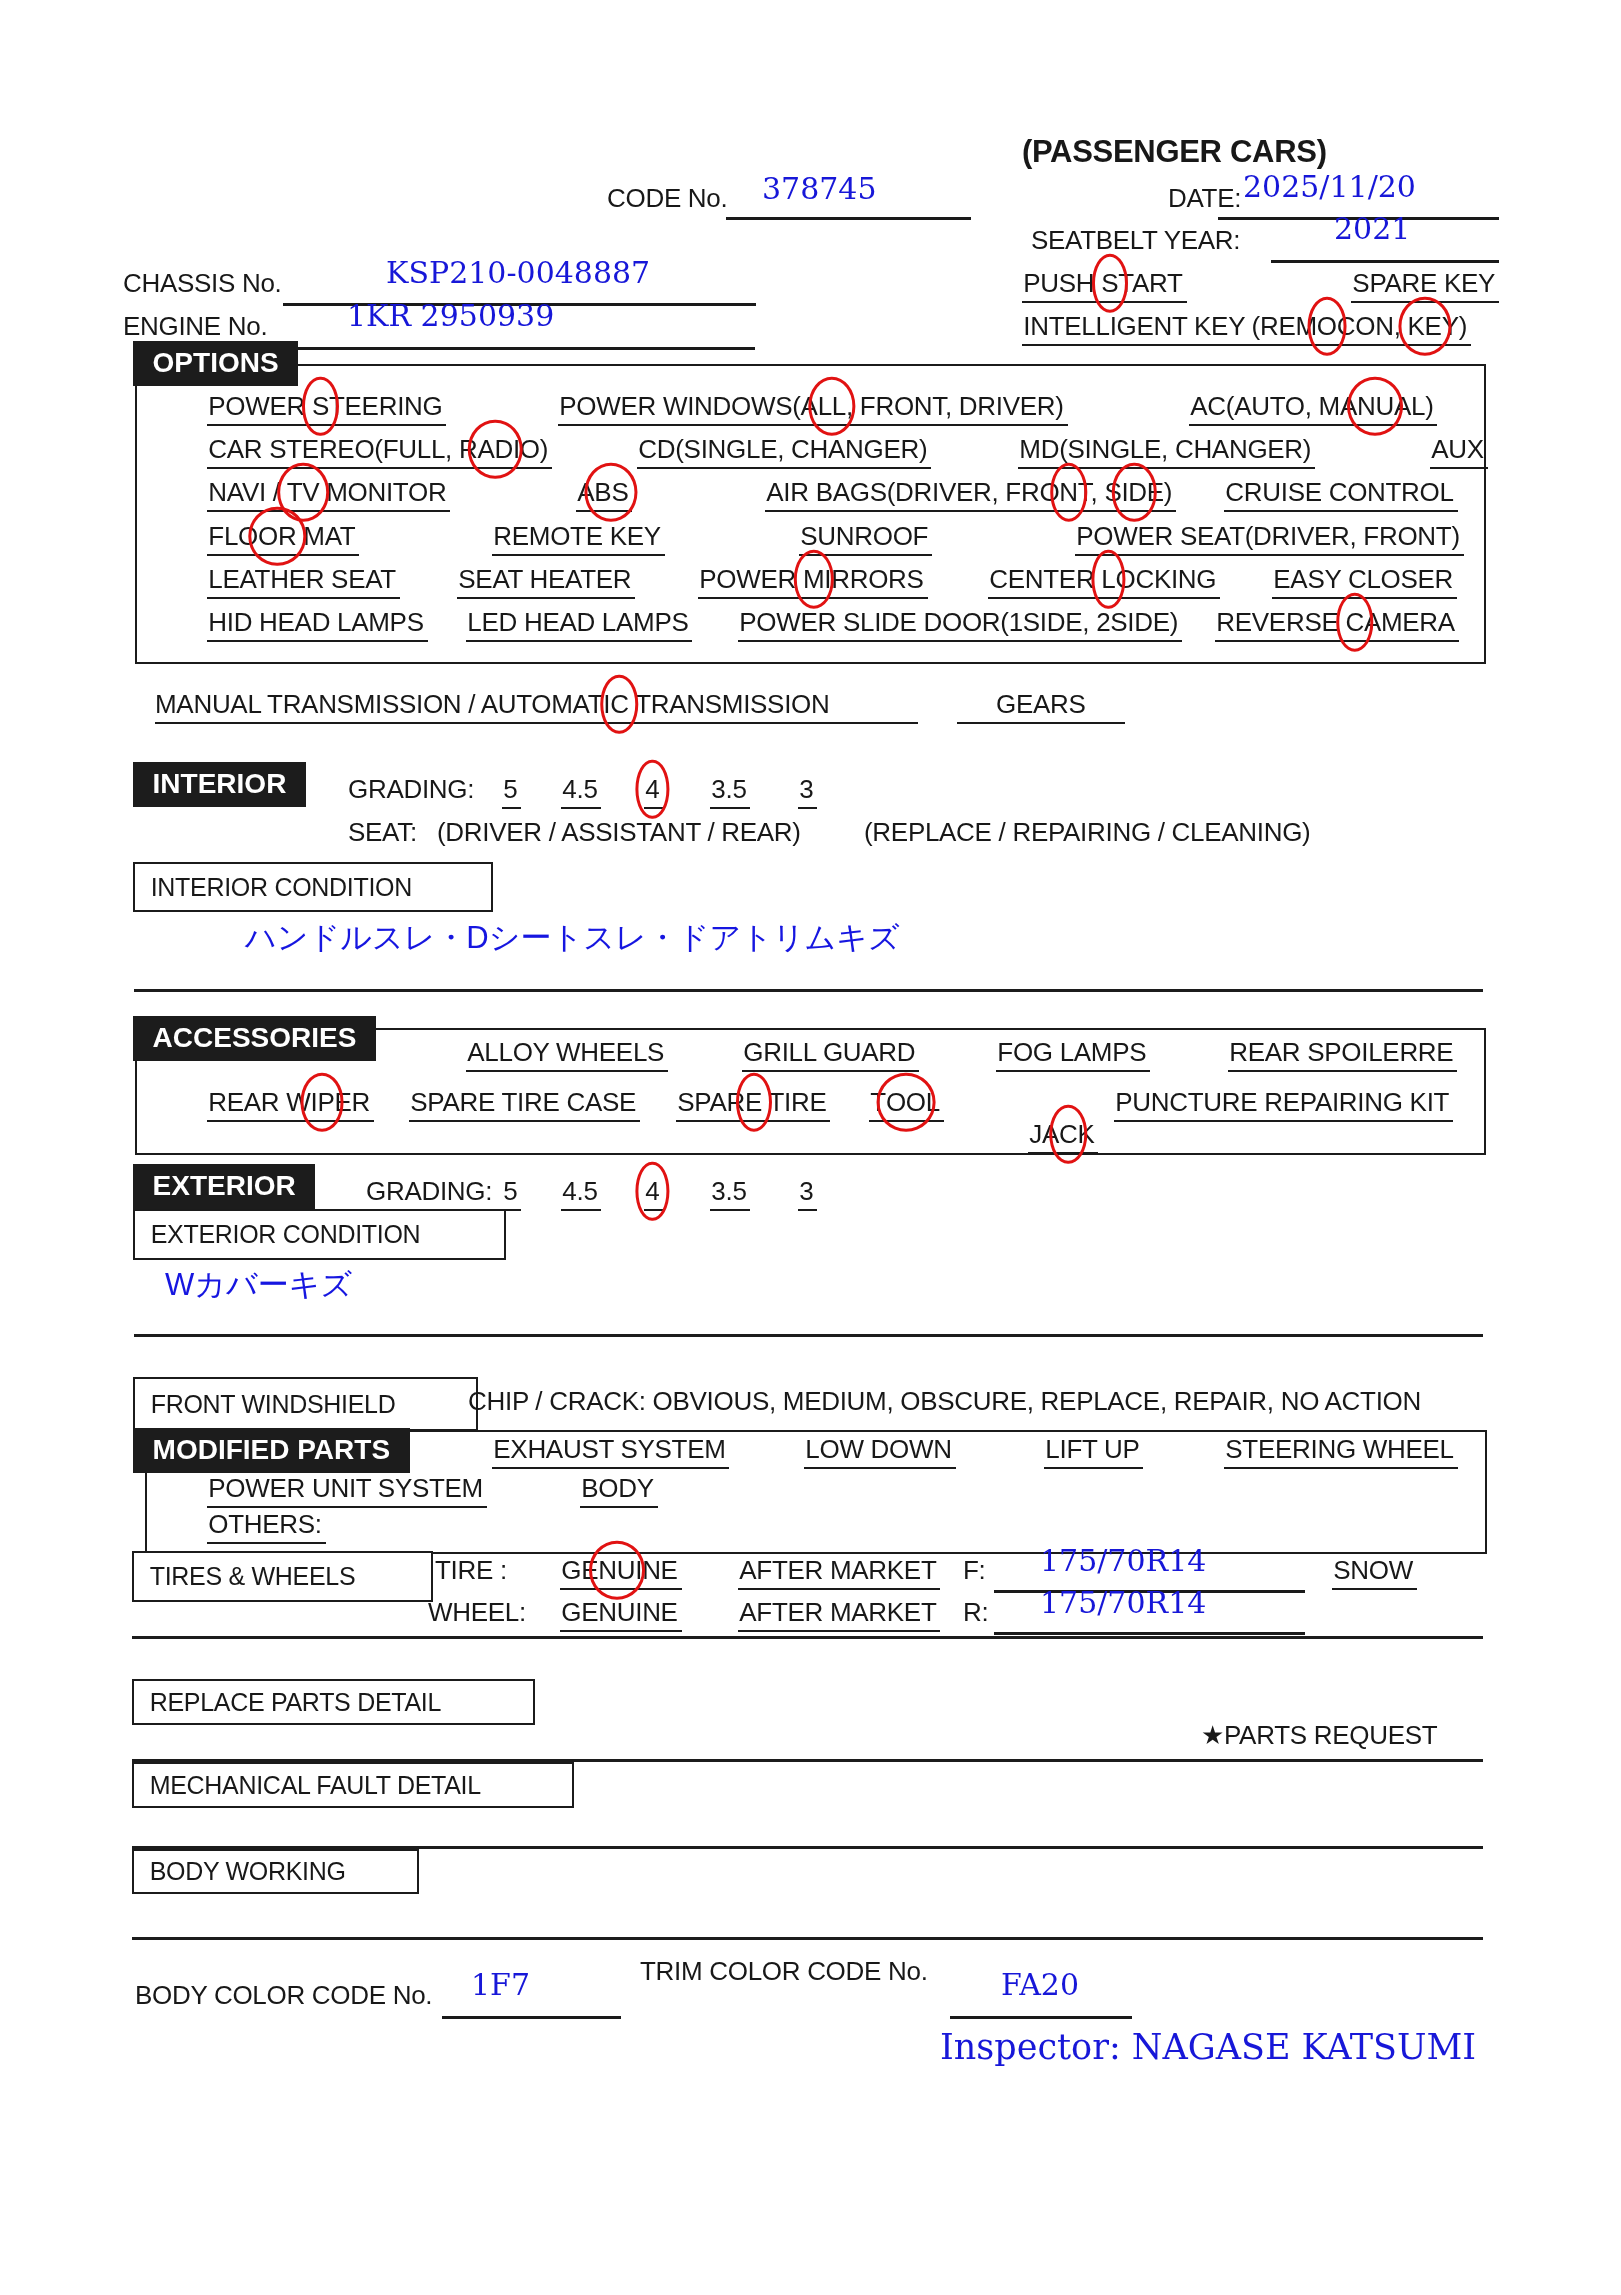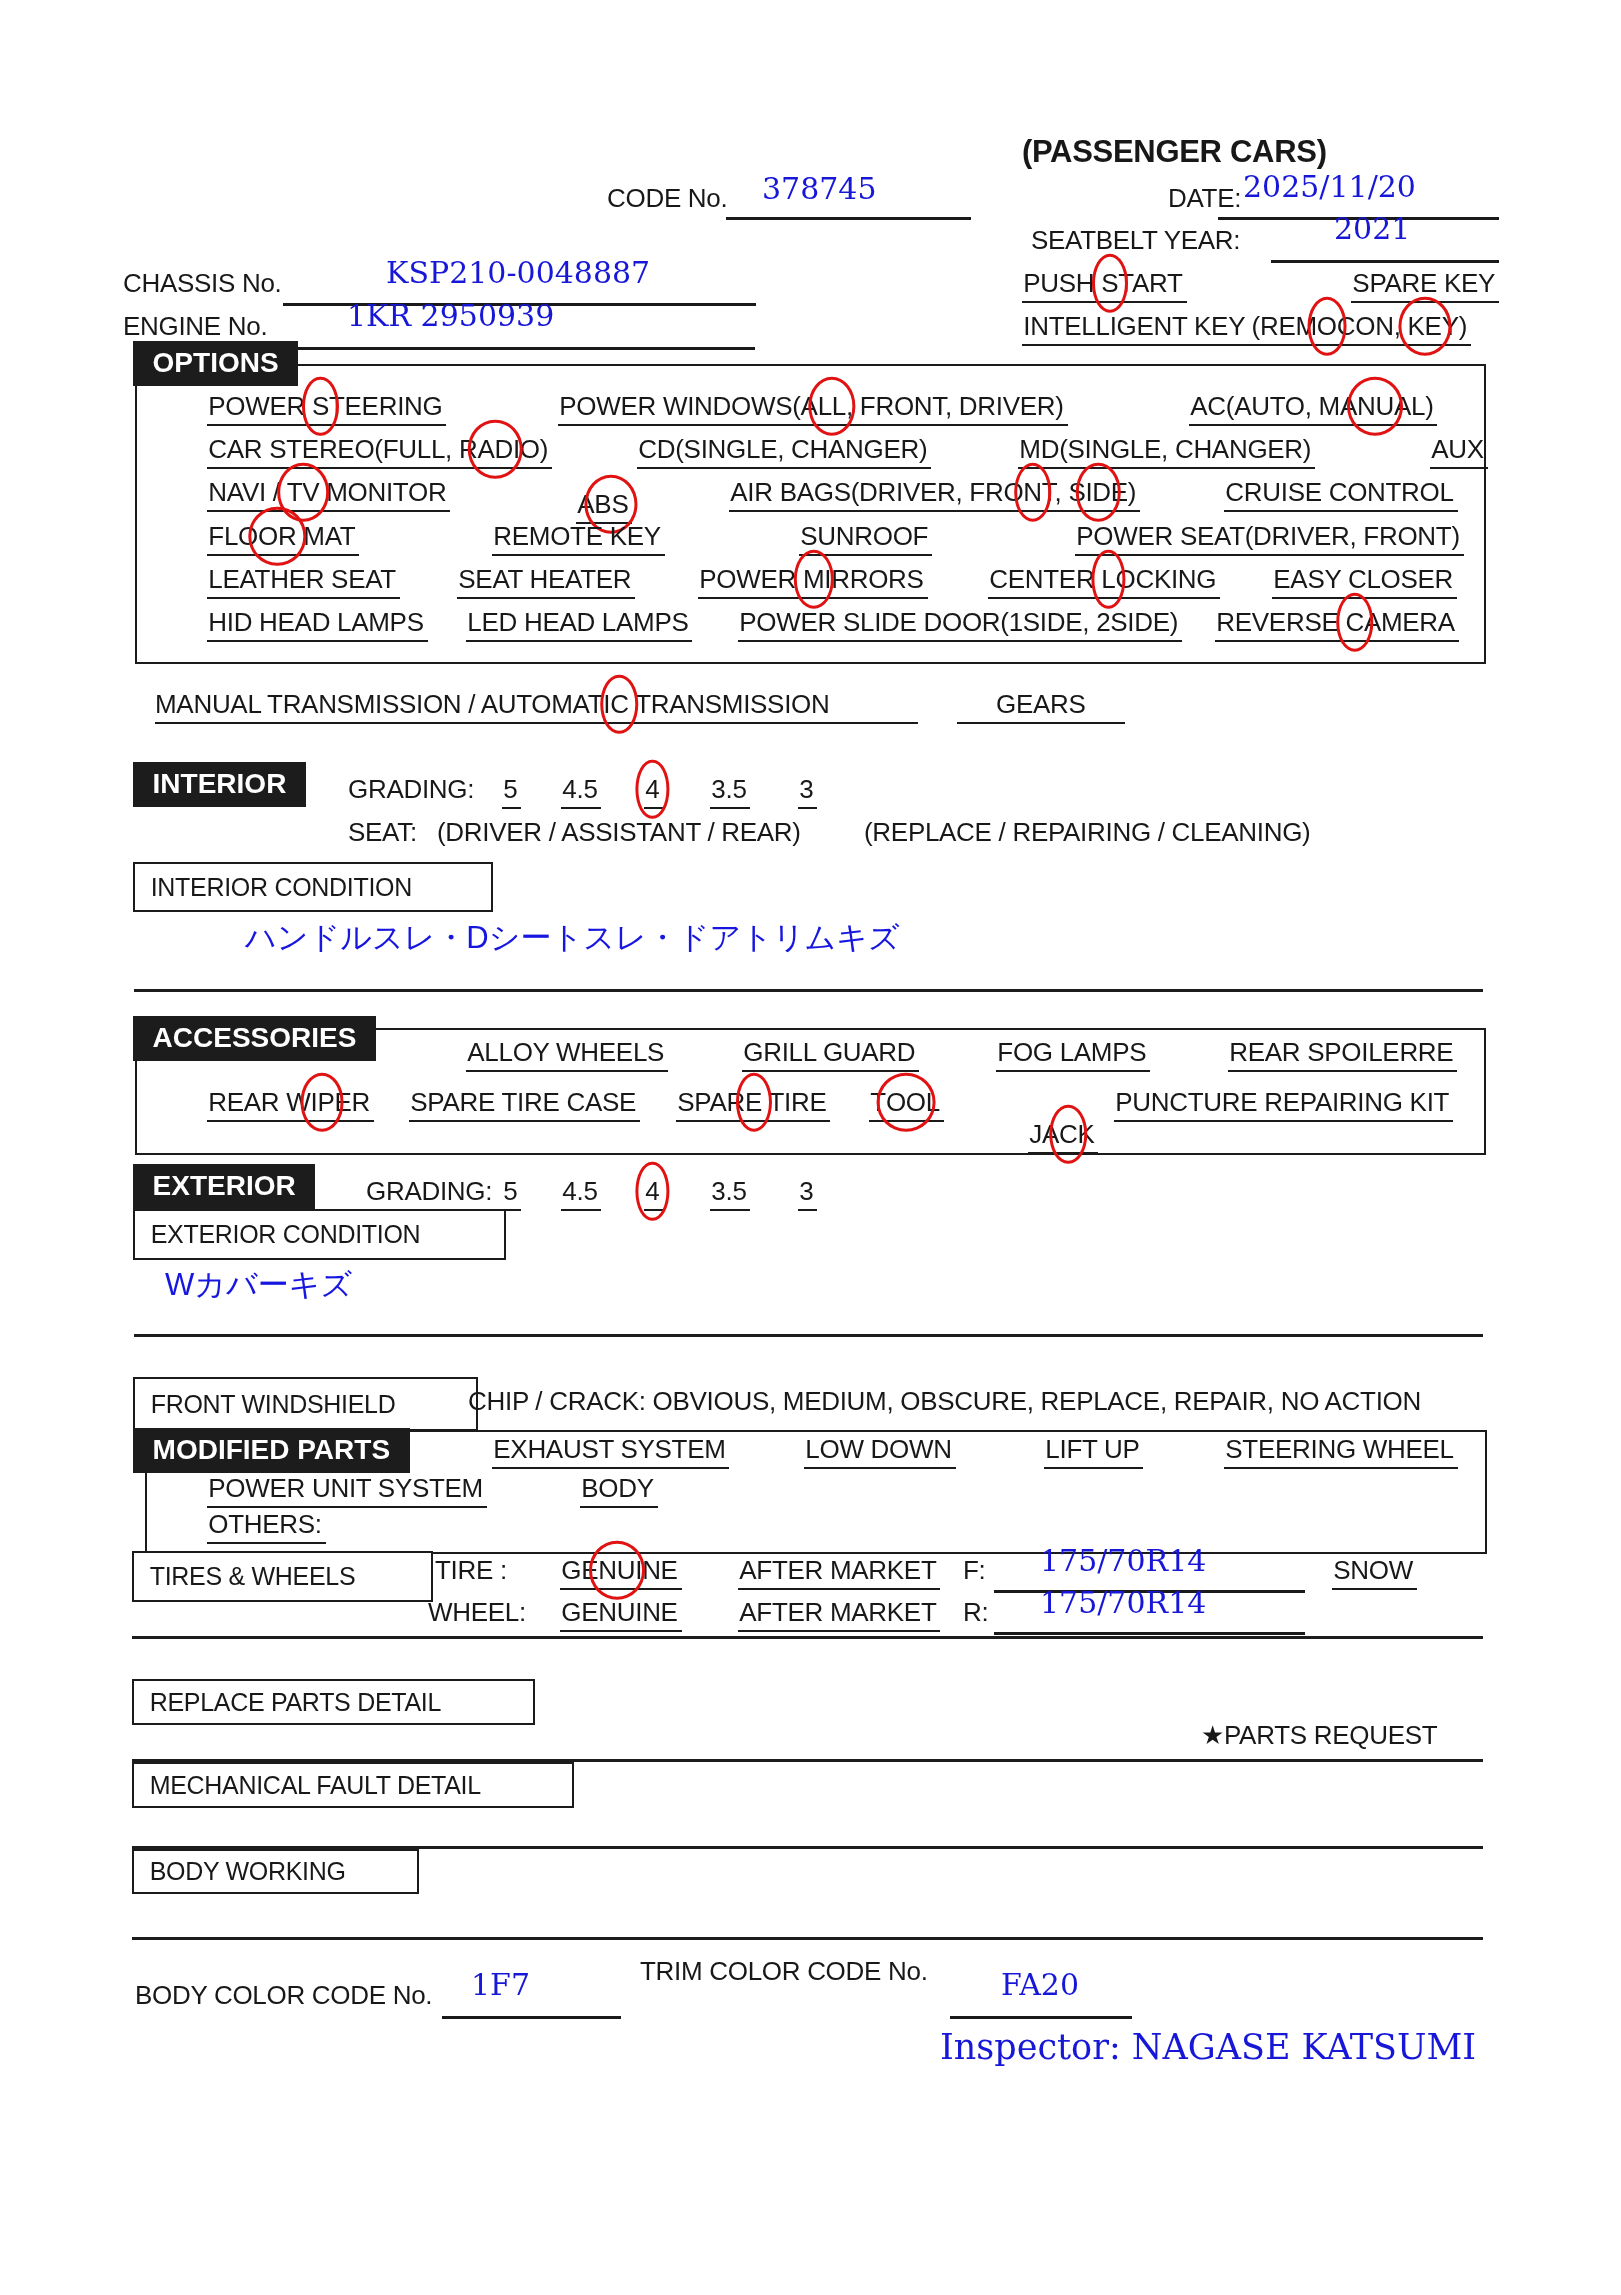--- a/index.html
+++ b/index.html
@@ -64,22 +64,22 @@
   <div class="abs t u" style="left:207px; top:391px;"><span>POWER </span><span class="circ">S</span><span>TEERING</span></div>
   <div class="abs t u" style="left:558px; top:391px;"><span>POWER WINDOWS(A</span><span class="circ">LL</span><span>, FRONT, DRIVER)</span></div>
   <div class="abs t u" style="left:1189px; top:391px;"><span>AC(AUTO, MA</span><span class="circ">NU</span><span>AL)</span></div>
 
   <div class="abs t u" style="left:207px; top:434px;"><span>CAR STEREO(FULL, R</span><span class="circ">AD</span><span>IO)</span></div>
   <div class="abs t u" style="left:637px; top:434px;">CD(SINGLE, CHANGER)</div>
   <div class="abs t u" style="left:1018px; top:434px;">MD(SINGLE, CHANGER)</div>
   <div class="abs t u" style="left:1386px; top:434px;margin-left:44px;">AUX</div>
 
   <div class="abs t u" style="left:207px; top:477px;"><span>NAVI / </span><span class="circ">TV</span><span> MONITOR</span></div>
-  <div class="abs t u" style="left:576px; top:477px;margin-top:12px;"><span>A</span><span class="circ">BS</span><span></span></div>
-  <div class="abs t u" style="left:729px; top:477px;"><span>AIR BAGS(DRIVER, FRO</span><span class="circ">N</span><span>T, S</span><span class="circ">ID</span><span>E)</span></div>
+  <div class="abs t u" style="left:576px; top:477px;"><span>A</span><span class="circ">BS</span><span></span></div>
+  <div class="abs t u" style="left:765px; top:477px;"><span>AIR BAGS(DRIVER, FRO</span><span class="circ">N</span><span>T, S</span><span class="circ">ID</span><span>E)</span></div>
   <div class="abs t u" style="left:1224px; top:477px;">CRUISE CONTROL</div>
 
   <div class="abs t u" style="left:207px; top:521px;"><span>FLO</span><span class="circ">OR</span><span> MAT</span></div>
   <div class="abs t u" style="left:492px; top:521px;">REMOTE KEY</div>
   <div class="abs t u" style="left:799px; top:521px;">SUNROOF</div>
   <div class="abs t u" style="left:1075px; top:521px;">POWER SEAT(DRIVER, FRONT)</div>
 
   <div class="abs t u" style="left:207px; top:564px;">LEATHER SEAT</div>
   <div class="abs t u" style="left:457px; top:564px;text-align:right;">SEAT HEATER</div>
   <div class="abs t u" style="left:698px; top:564px;"><span>POWER </span><span class="circ">M</span><span>IRRORS</span></div>

